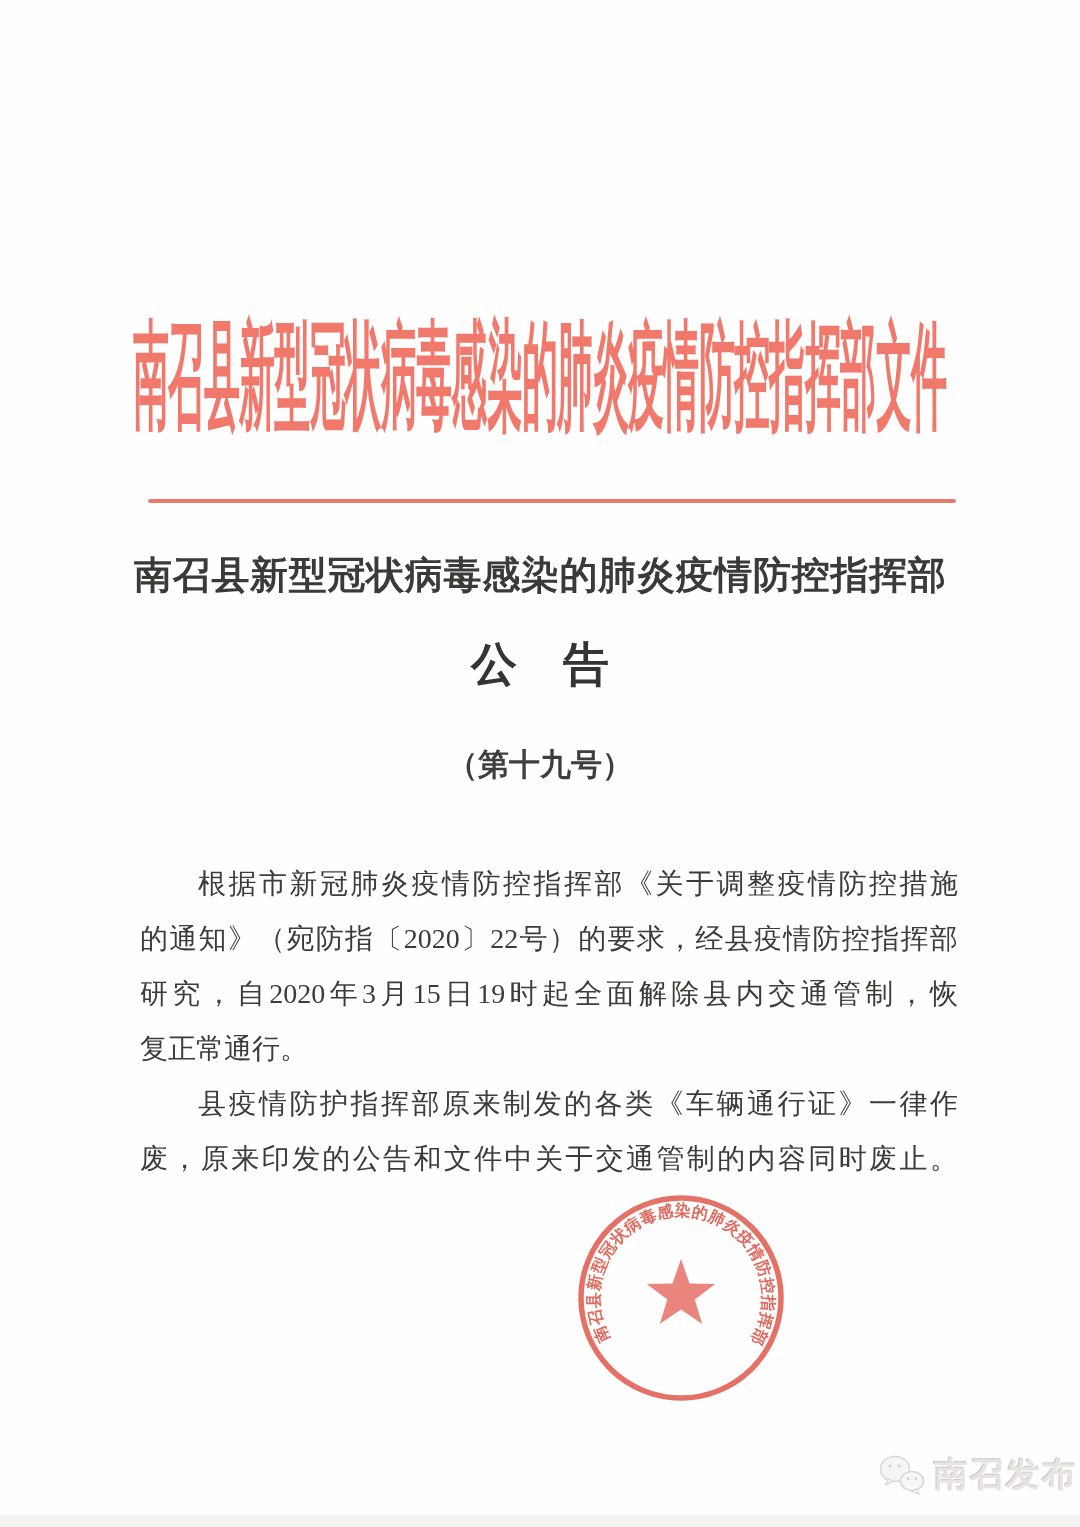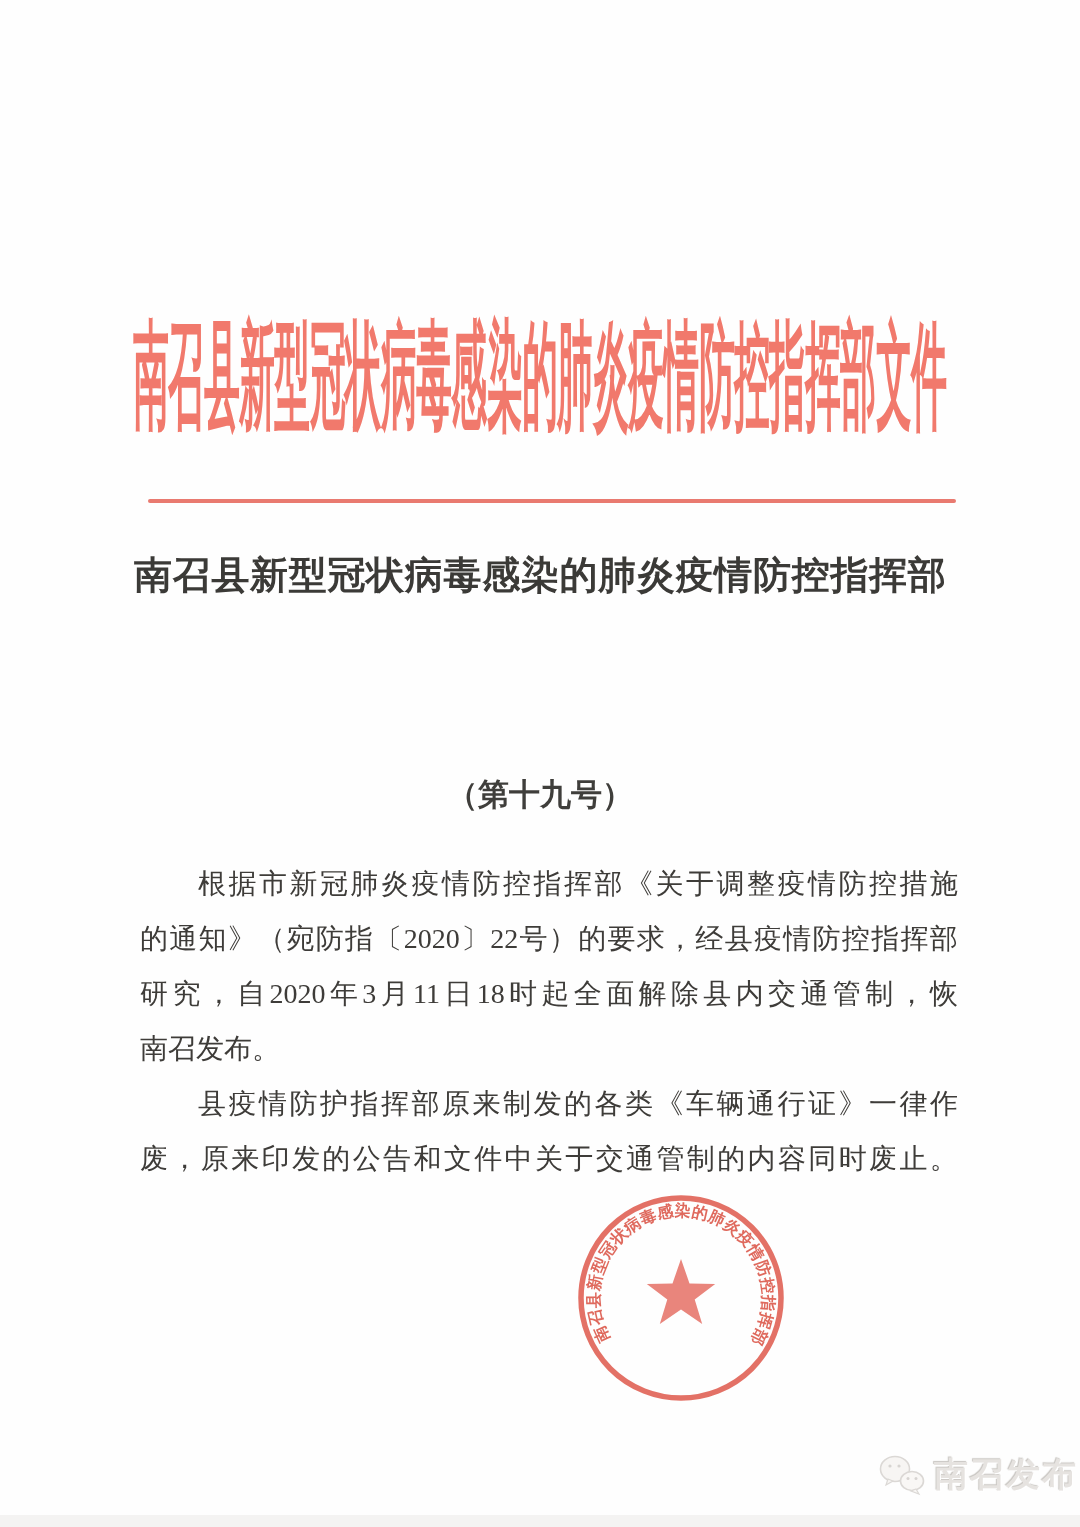--- a/index.html
+++ b/index.html
@@ -31,21 +31,21 @@
     font-size:38px; font-weight:bold; color:#3b3a37;
   }
 
   .doc-type {
     position:absolute; left:0; top:634px; width:100%;
     text-align:center; font-size:46px; font-weight:bold; color:#343432;
   }
 
   .doc-number {
     position:absolute; left:0; top:744px; width:100%;
-    text-align:center; font-size:31px; font-weight:600; color:#3f3e3b;margin-top:30px;
+    text-align:center; font-size:31px; font-weight:600; color:#3f3e3b;
   }
 
   .body-text { position:absolute; left:140px; top:856px; width:818px; font-size:28px; }
   .line { height:55px; line-height:55px; }
   .line.spread { display:flex; justify-content:space-between; align-items:center; }
   .line.indent { padding-left:58px; }
 
   .issue-date {
     position:absolute; left:538px; top:1300px; width:300px;
     text-align:center; font-size:31px; color:#4c4a46; letter-spacing:1px;
@@ -114,20 +114,21 @@
       <span>炎</span>
       <span>疫</span>
       <span>情</span>
       <span>防</span>
       <span>控</span>
       <span>指</span>
       <span>挥</span>
       <span>部</span>
     </div>
 
+  <div class="doc-type">公　告</div>
 
   <div class="doc-number">（第十九号）</div>
 
   <div class="body-text">
     <div>
       <div class="line spread indent">
           <span>根</span>
           <span>据</span>
           <span>市</span>
           <span>新</span>
@@ -184,39 +185,39 @@
         </div>
       <div class="line spread">
           <span>研</span>
           <span>究</span>
           <span>，</span>
           <span>自</span>
           <span>2020</span>
           <span>年</span>
           <span>3</span>
           <span>月</span>
-          <span>11</span>
+          <span>15</span>
           <span>日</span>
-          <span>18</span>
+          <span>19</span>
           <span>时</span>
           <span>起</span>
           <span>全</span>
           <span>面</span>
           <span>解</span>
           <span>除</span>
           <span>县</span>
           <span>内</span>
           <span>交</span>
           <span>通</span>
           <span>管</span>
           <span>制</span>
           <span>，</span>
           <span>恢</span>
         </div>
-      <div class="line">南召发布。</div>
+      <div class="line">复正常通行。</div>
     </div>
     <div>
       <div class="line spread indent">
           <span>县</span>
           <span>疫</span>
           <span>情</span>
           <span>防</span>
           <span>护</span>
           <span>指</span>
           <span>挥</span>

